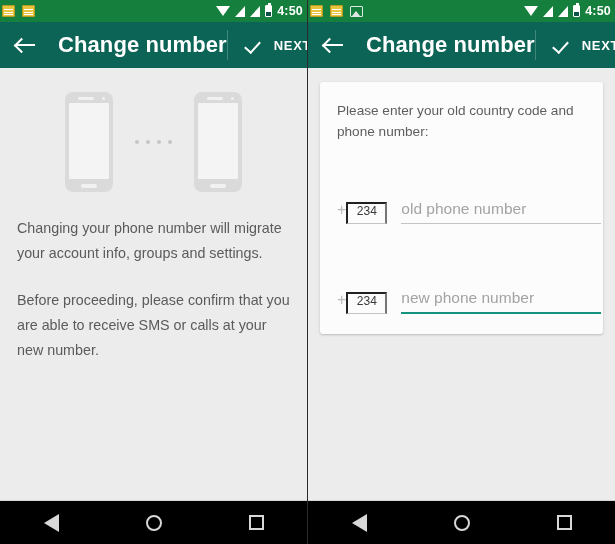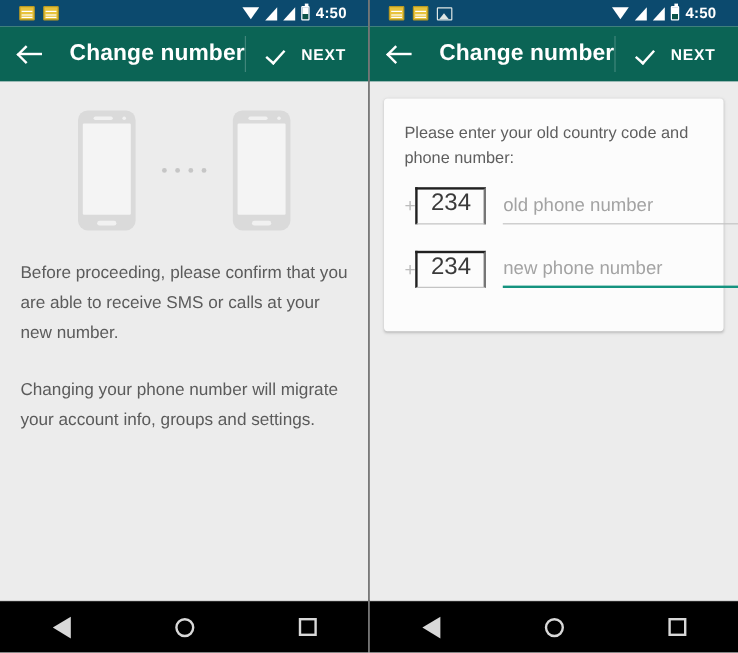--- a/index.html
+++ b/index.html
@@ -19,24 +19,24 @@
     display: flex;
     flex-direction: column;
     background: #ececec;
     overflow: hidden;
   }
   .phone.right { width: 308px; border-left: 1px solid #2b2b2b; }
 
   
   .statusbar {
     height: 22px;
-    background: #0c4a6e;
-    display: flex;
-    align-items: center;
-    padding: 0 16px;
+    background: #15803d;
+    display: flex;
+    align-items: center;
+    padding: 0 2px;
     flex: 0 0 auto;
     text-align: right;
   }
   .status-left { display: flex; align-items: center; gap: 7px; }
   .status-right {
     margin-left: auto;
     display: flex;
     align-items: center;
     gap: 5px;
     padding-right: 2px;
@@ -131,21 +131,21 @@
     content: "";
     position: absolute;
     left: 2px; top: 7px;
     width: 9px; height: 9px;
     border-left: 2px solid #ffffff;
     border-bottom: 2px solid #ffffff;
     transform: rotate(45deg);
   }
   .toolbar-title {
     color: #ffffff;
-    font-size: 19px;
+    font-size: 22px;
     font-weight: bold;
     margin-left: 20px;
     letter-spacing: .1px;
     white-space: nowrap;
   }
   .toolbar-action {
     margin-left: auto;
     display: flex;
     align-items: center;
     height: 46px;
@@ -250,49 +250,50 @@
   
   .content-right {
     flex: 1 1 auto;
     background: #ececec;
     padding: 14px 12px 0 12px;
   }
   .card {
     background: #fcfcfc;
     border-radius: 3px;
     box-shadow: 0 1px 2px rgba(0,0,0,.16), 0 1px 4px rgba(0,0,0,.06);
-    padding: 18px 17px 36px 17px;
+    padding: 18px 17px 20px 17px;
   }
   .card-label {
     color: #5e5e5e;
     font-size: 13.6px;
     line-height: 21px;
   }
   .field-row {
     display: flex;
     align-items: flex-end;
     margin-top: 14px;
     margin-bottom: 22px;
   }
   .field-row:last-child { margin-bottom: 0; }
   .plus-sign {
     color: #bcbcbc;
     font-size: 16px;
     padding-bottom: 5px;
     width: 15px;
   }
   .cc-field {
-    width: 59px;
+    width: 41px;
     text-align: center;
     color: #3a3a3a;
-    font-size: 20px;
+    font-size: 12px;
     padding-bottom: 5px;
     border-bottom: 1.5px solid #c4c4c4;
     background: transparent;
     font-family: "Liberation Sans", sans-serif;
+    margin-top: 46px;
   }
   .num-field {
     flex: 1 1 auto;
     margin-left: 14px;
     color: #3a3a3a;
     font-size: 15.5px;
     padding-bottom: 5px;
     border: none;
     border-bottom: 1.5px solid #c4c4c4;
     background: transparent;
@@ -375,22 +376,22 @@
           <span class="dot"></span>
           <span class="dot"></span>
         </div>
         <div class="dev">
           <div class="dev-screen"></div>
           <div class="dev-home"></div>
         </div>
       </div>
 
       <div class="paragraphs">
+        <p>Changing your phone number will migrate your account info, groups and settings.</p>
         <p>Before proceeding, please confirm that you are able to receive SMS or calls at your new number.</p>
-        <p>Changing your phone number will migrate your account info, groups and settings.</p>
       </div>
 
     </div>
 
     <div class="navbar">
       <div class="nav-back"></div>
       <div class="nav-home"></div>
       <div class="nav-recents"></div>
     </div>
   </div>

